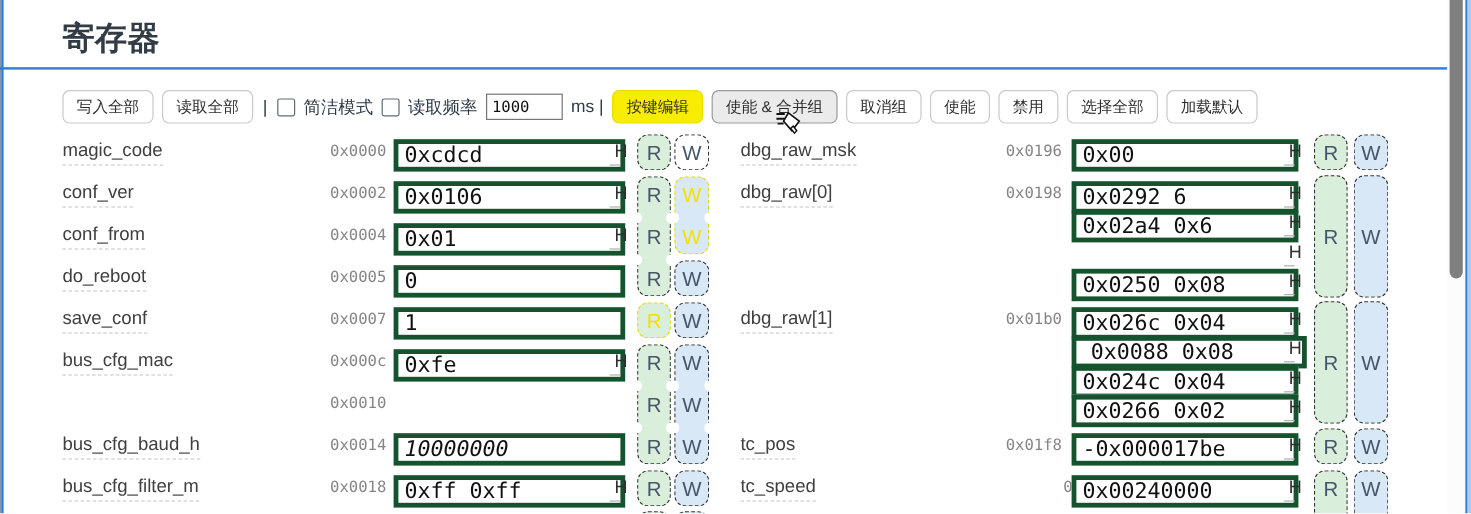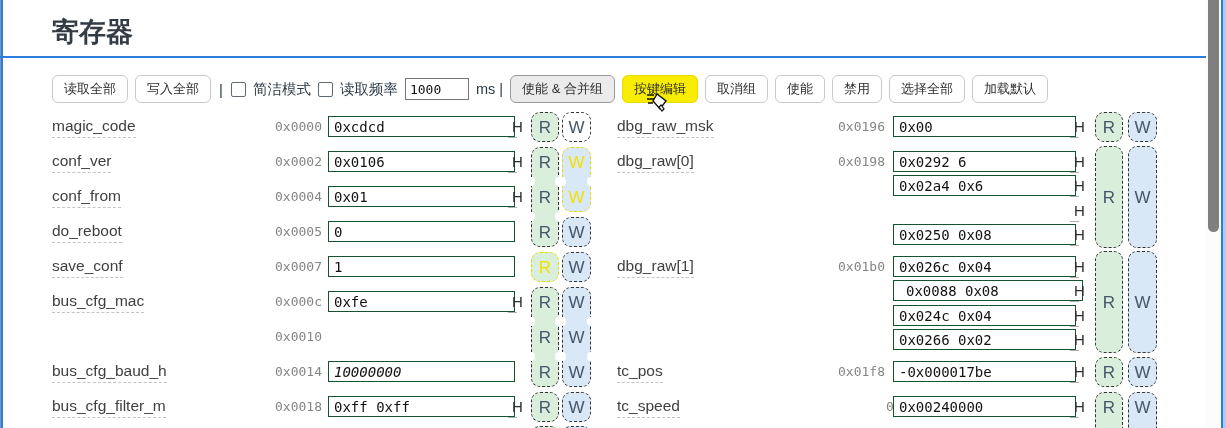--- a/index.html
+++ b/index.html
@@ -16,22 +16,22 @@
   .btn.active-gray{background:#ebebeb;border-color:#9a9a9a;}
   .sep{font-size:15px;color:#2d3a46;padding:0 1px;}
   .cb{width:13px;height:13px;border:1px solid #5f6a75;background:#fff;display:inline-block;border-radius:2px;}
   .cb-label{font-size:14.5px;color:#2d3a46;}
   .freq-input{width:58px;height:20px;border:1px solid #767676;font-family:"DejaVu Sans Mono",monospace;
               font-size:13px;padding:0 0 0 4px;color:#111;}
   
   .reg-label{position:absolute;font-size:15.5px;color:#3f3f3f;border-bottom:1px dashed #c4c4c4;padding-bottom:2px;}
   .reg-addr{position:absolute;width:74px;text-align:right;font-family:"DejaVu Sans Mono",monospace;
             font-size:13px;color:#858585;}
-  .reg-input{position:absolute;width:180px;height:19px;border:1px solid #14532d;background:#fff;
-             font-family:"DejaVu Sans Mono",monospace;font-size:14px;color:#111;padding:0 0 0 5px;}
+  .reg-input{position:absolute;width:180px;height:19px;border:4px solid #14532d;background:#fff;
+             font-family:"DejaVu Sans Mono",monospace;font-size:18px;color:#111;padding:0 0 0 5px;}
   .hex-h{position:absolute;height:21px;line-height:21px;font-size:15px;color:#2e2e2e;}
   .hex-h::after{content:"";position:absolute;left:-4px;bottom:-1px;width:9px;border-bottom:1px solid #b0b0b0;}
   
   .rw{position:absolute;border:1px dashed #333;border-radius:9px;box-sizing:border-box;cursor:pointer;}
   .rw.r{background:#d9efdc;}
   .rw.w{background:#d9e8f7;}
   .rw.w-white{background:#ffffff;}
   .rw.hl-border{border-color:#e4da00;}
   .lt{position:absolute;left:0;width:100%;text-align:center;height:30px;line-height:30px;
       font-size:17px;color:#45566a;}
@@ -49,31 +49,31 @@
 
   <div class="edge" style="left:0;top:0;width:1px;height:428px;background:#8296ad"></div>
   <div class="edge" style="left:1px;top:0;width:2px;height:428px;background:#2e7cdb"></div>
   <div class="edge" style="left:0;top:56px;width:1206px;height:2px;background:#2e7cdb"></div>
   <div class="edge" style="left:1221px;top:0;width:2px;height:428px;background:#2e7cdb"></div>
   <div class="edge" style="left:1223px;top:0;width:3px;height:428px;background:#a9cdf2"></div>
 
   <h1 class="page-title">寄存器</h1>
 
   <div class="toolbar">
+    <button class="btn">写入全部</button>
     <button class="btn">读取全部</button>
-    <button class="btn">写入全部</button>
     <span class="sep">|</span>
     <span class="cb"></span>
     <span class="cb-label">简洁模式</span>
     <span class="cb"></span>
     <span class="cb-label">读取频率</span>
     <input class="freq-input" value="1000" style="">
     <span class="cb-label">ms |</span>
+    <button class="btn key-edit">按键编辑</button>
     <button class="btn active-gray">使能 &amp; 合并组</button>
-    <button class="btn key-edit">按键编辑</button>
     <button class="btn">取消组</button>
     <button class="btn">使能</button>
     <button class="btn">禁用</button>
     <button class="btn">选择全部</button>
     <button class="btn">加载默认</button>
   </div>
 
   <svg class="cursor-icon" width="22" height="22" viewBox="0 0 22 22">
     <path d="M1 4 h7 M1 8 h7 M2 12 h5" stroke="#111" stroke-width="1.6" fill="none"></path>
     <polygon points="11,3 20,10 14,18 7,10" fill="#fff" stroke="#111" stroke-width="1.4"></polygon>

